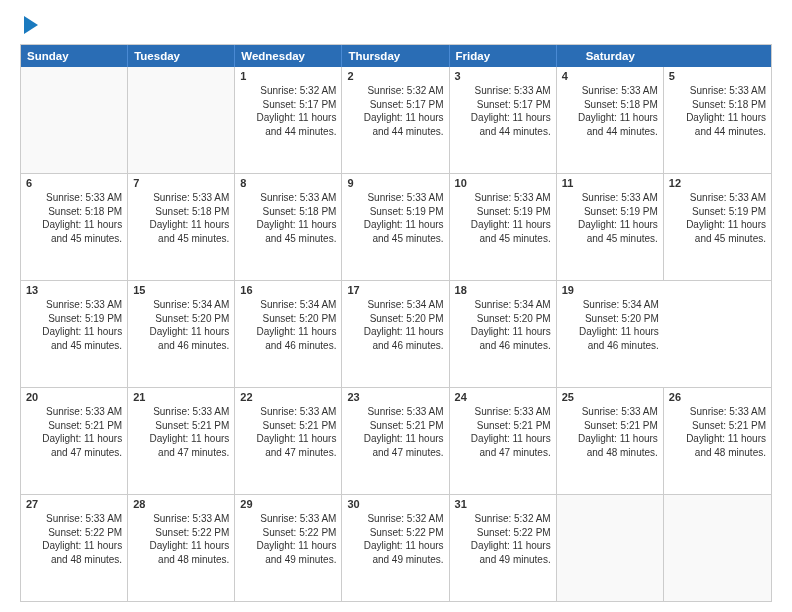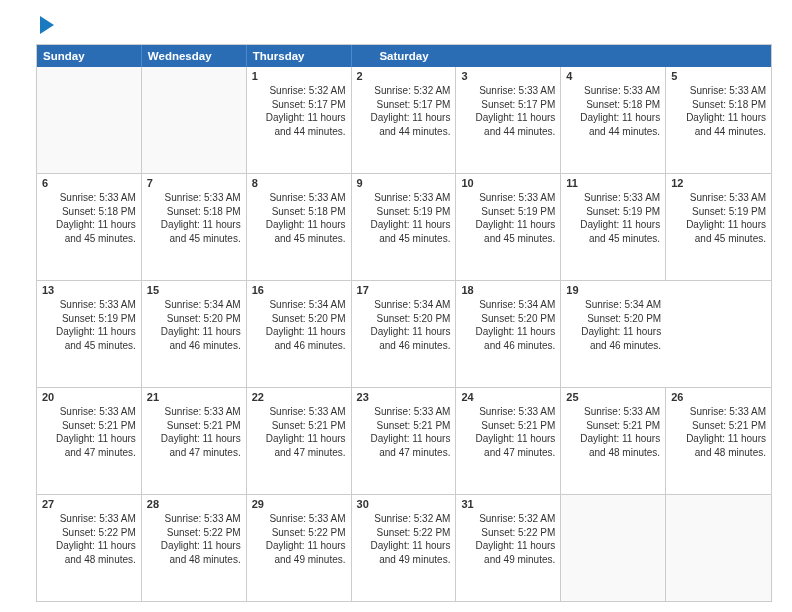--- a/index.html
+++ b/index.html
@@ -6,21 +6,21 @@
     body {
       width: 792px;
       height: 612px;
       font-family: Arial, sans-serif;
       background: #fff;
       overflow: hidden;
     }
     .page {
       width: 792px;
       height: 612px;
-      padding: 18px 20px 10px 36px;
+      padding: 18px 20px 10px 20px;
       display: flex;
       flex-direction: column;
     }
     .header {
       display: flex;
       justify-content: space-between;
       align-items: flex-start;
       margin-bottom: 10px;
     }
     .logo {
@@ -143,22 +143,24 @@
     </div>
     <div class="title-block">
       <div class="month-title"></div>
       <div class="subtitle"></div>
     </div>
   </div>
 
   <div class="calendar">
     <div class="cal-header">
     <div class="cal-header-cell">Sunday</div>
+        <div class="cal-header-cell">Tuesday</div>
         <div class="cal-header-cell">Wednesday</div>
         <div class="cal-header-cell">Thursday</div>
+        <div class="cal-header-cell">Friday</div>
         <div class="cal-header-cell">Saturday</div>
       </div>
     <div class="cal-body">
     <div class="cal-row">
           <div class="cal-cell empty"></div>
           <div class="cal-cell empty"></div>
           <div class="cal-cell">
             <span class="day-num">1</span>
             <div class="day-info">Sunrise: 5:32 AM
 Sunset: 5:17 PM

